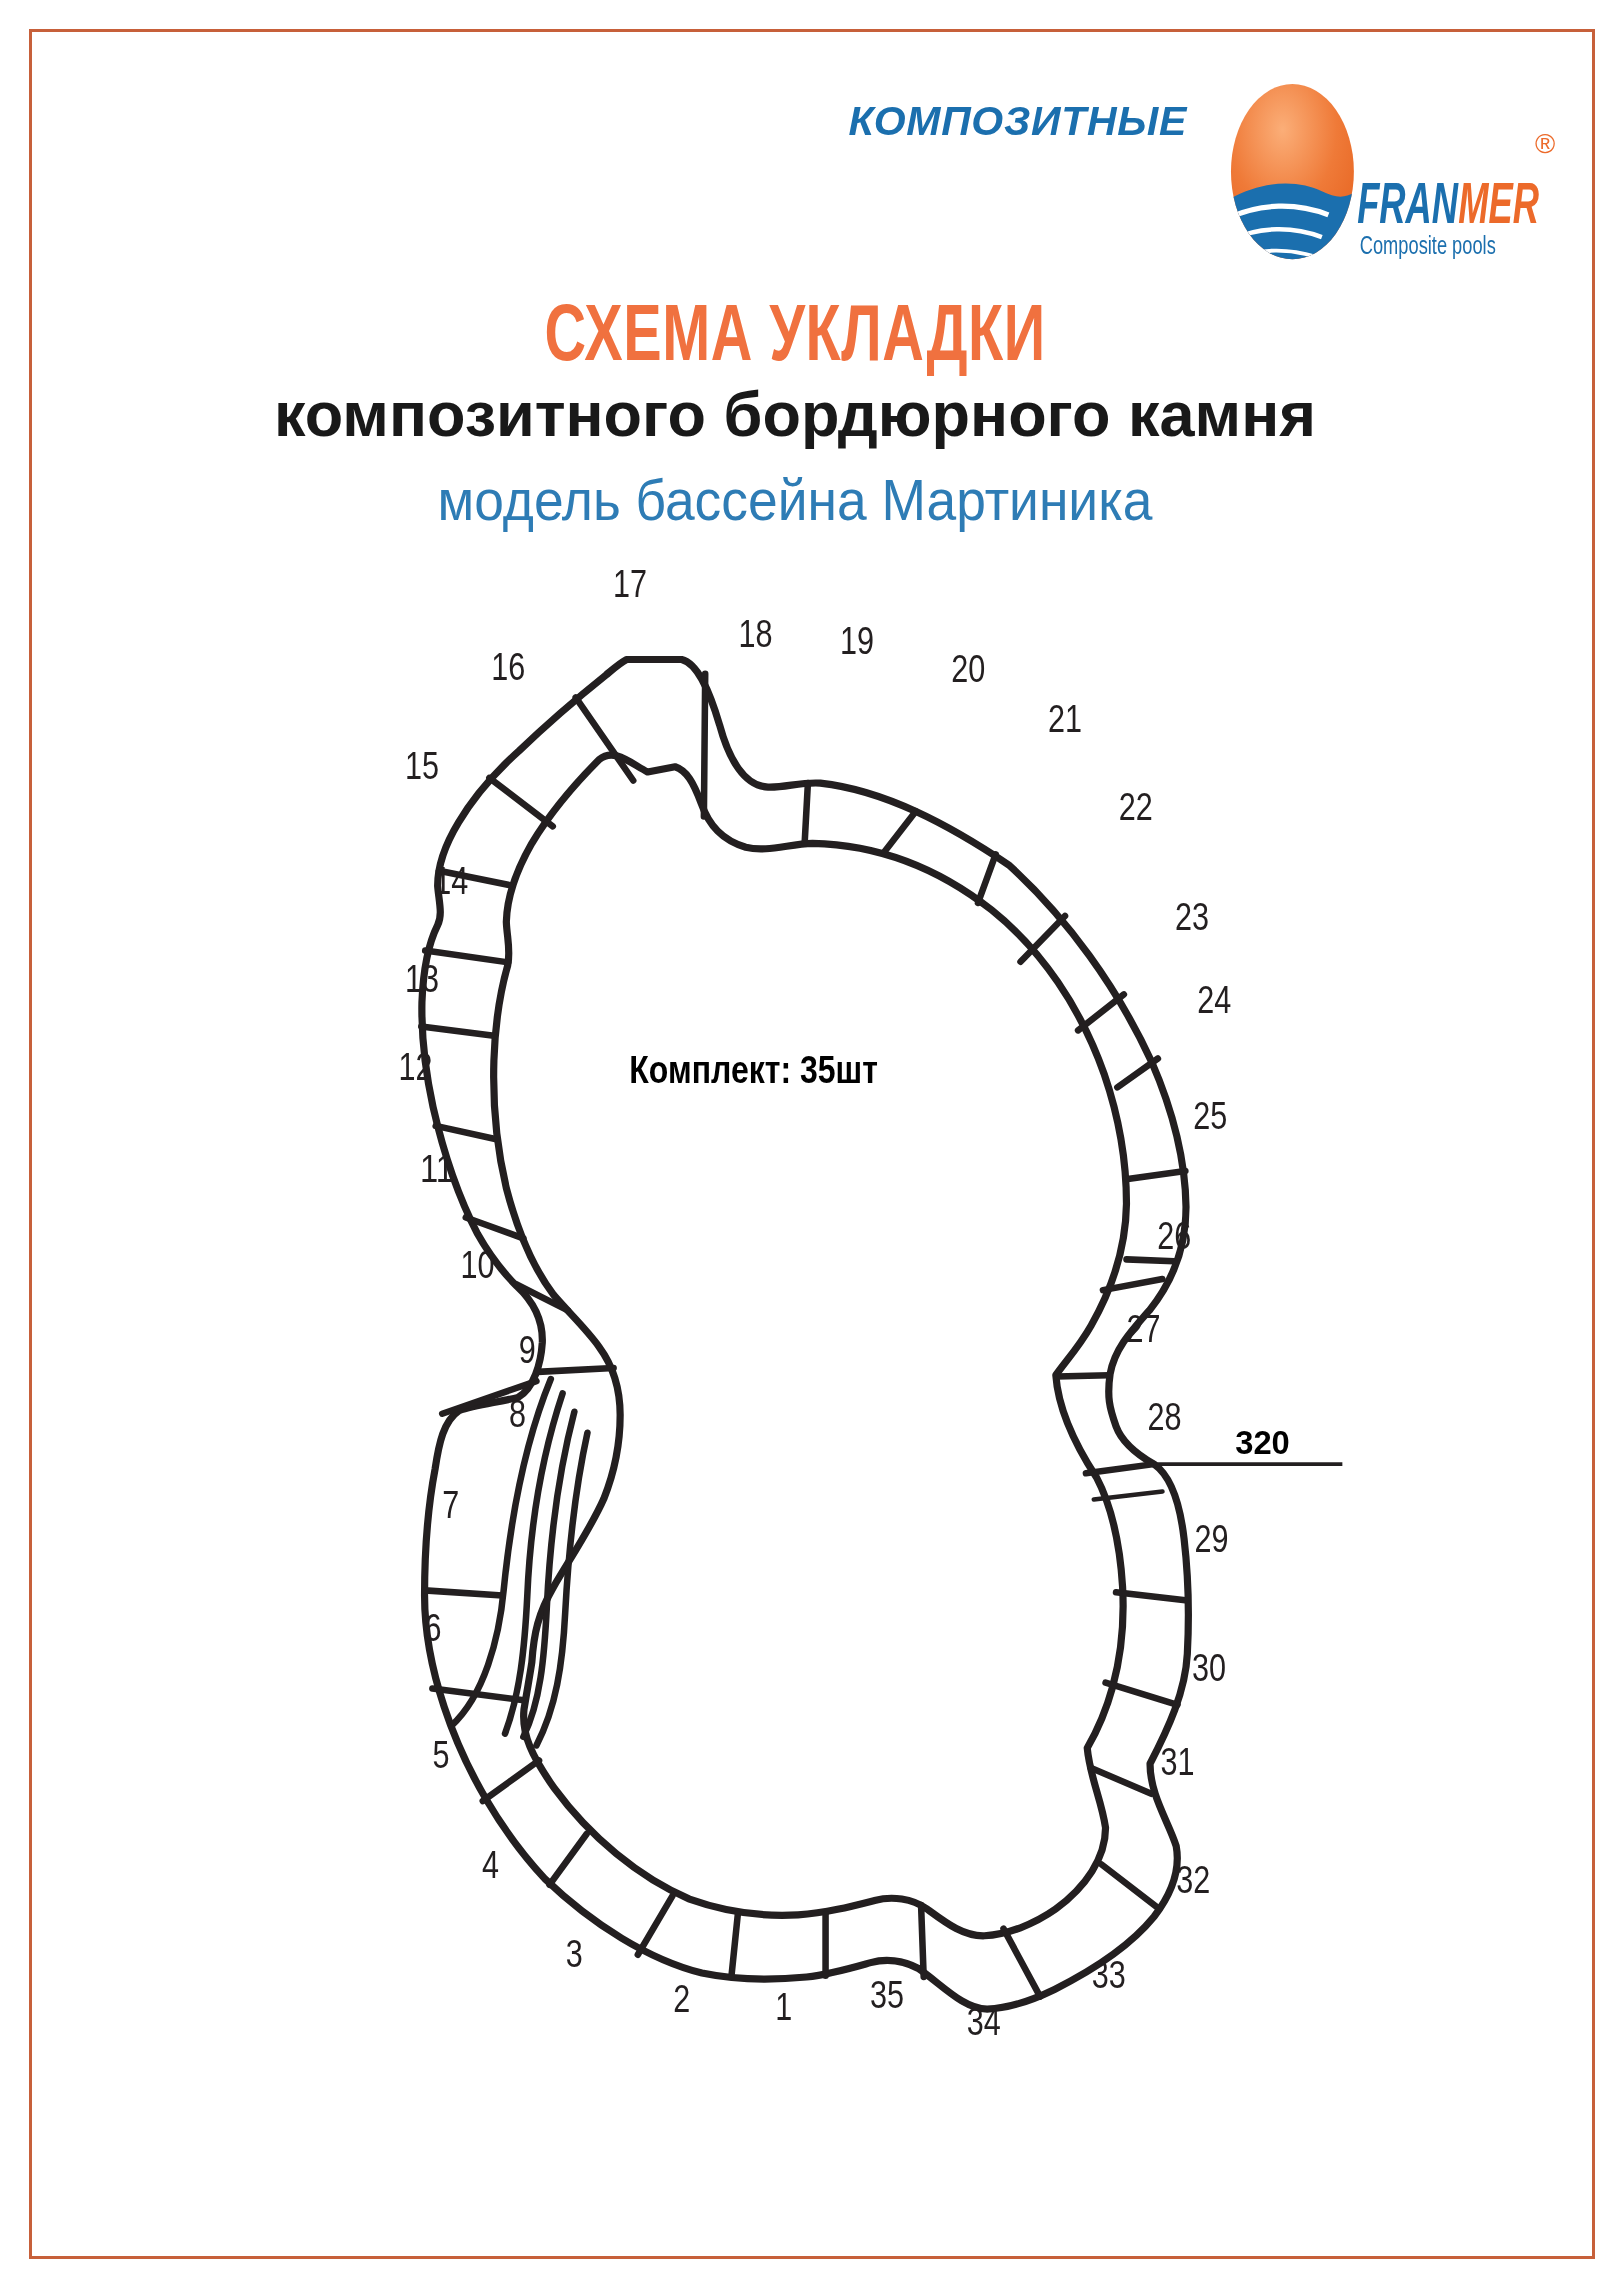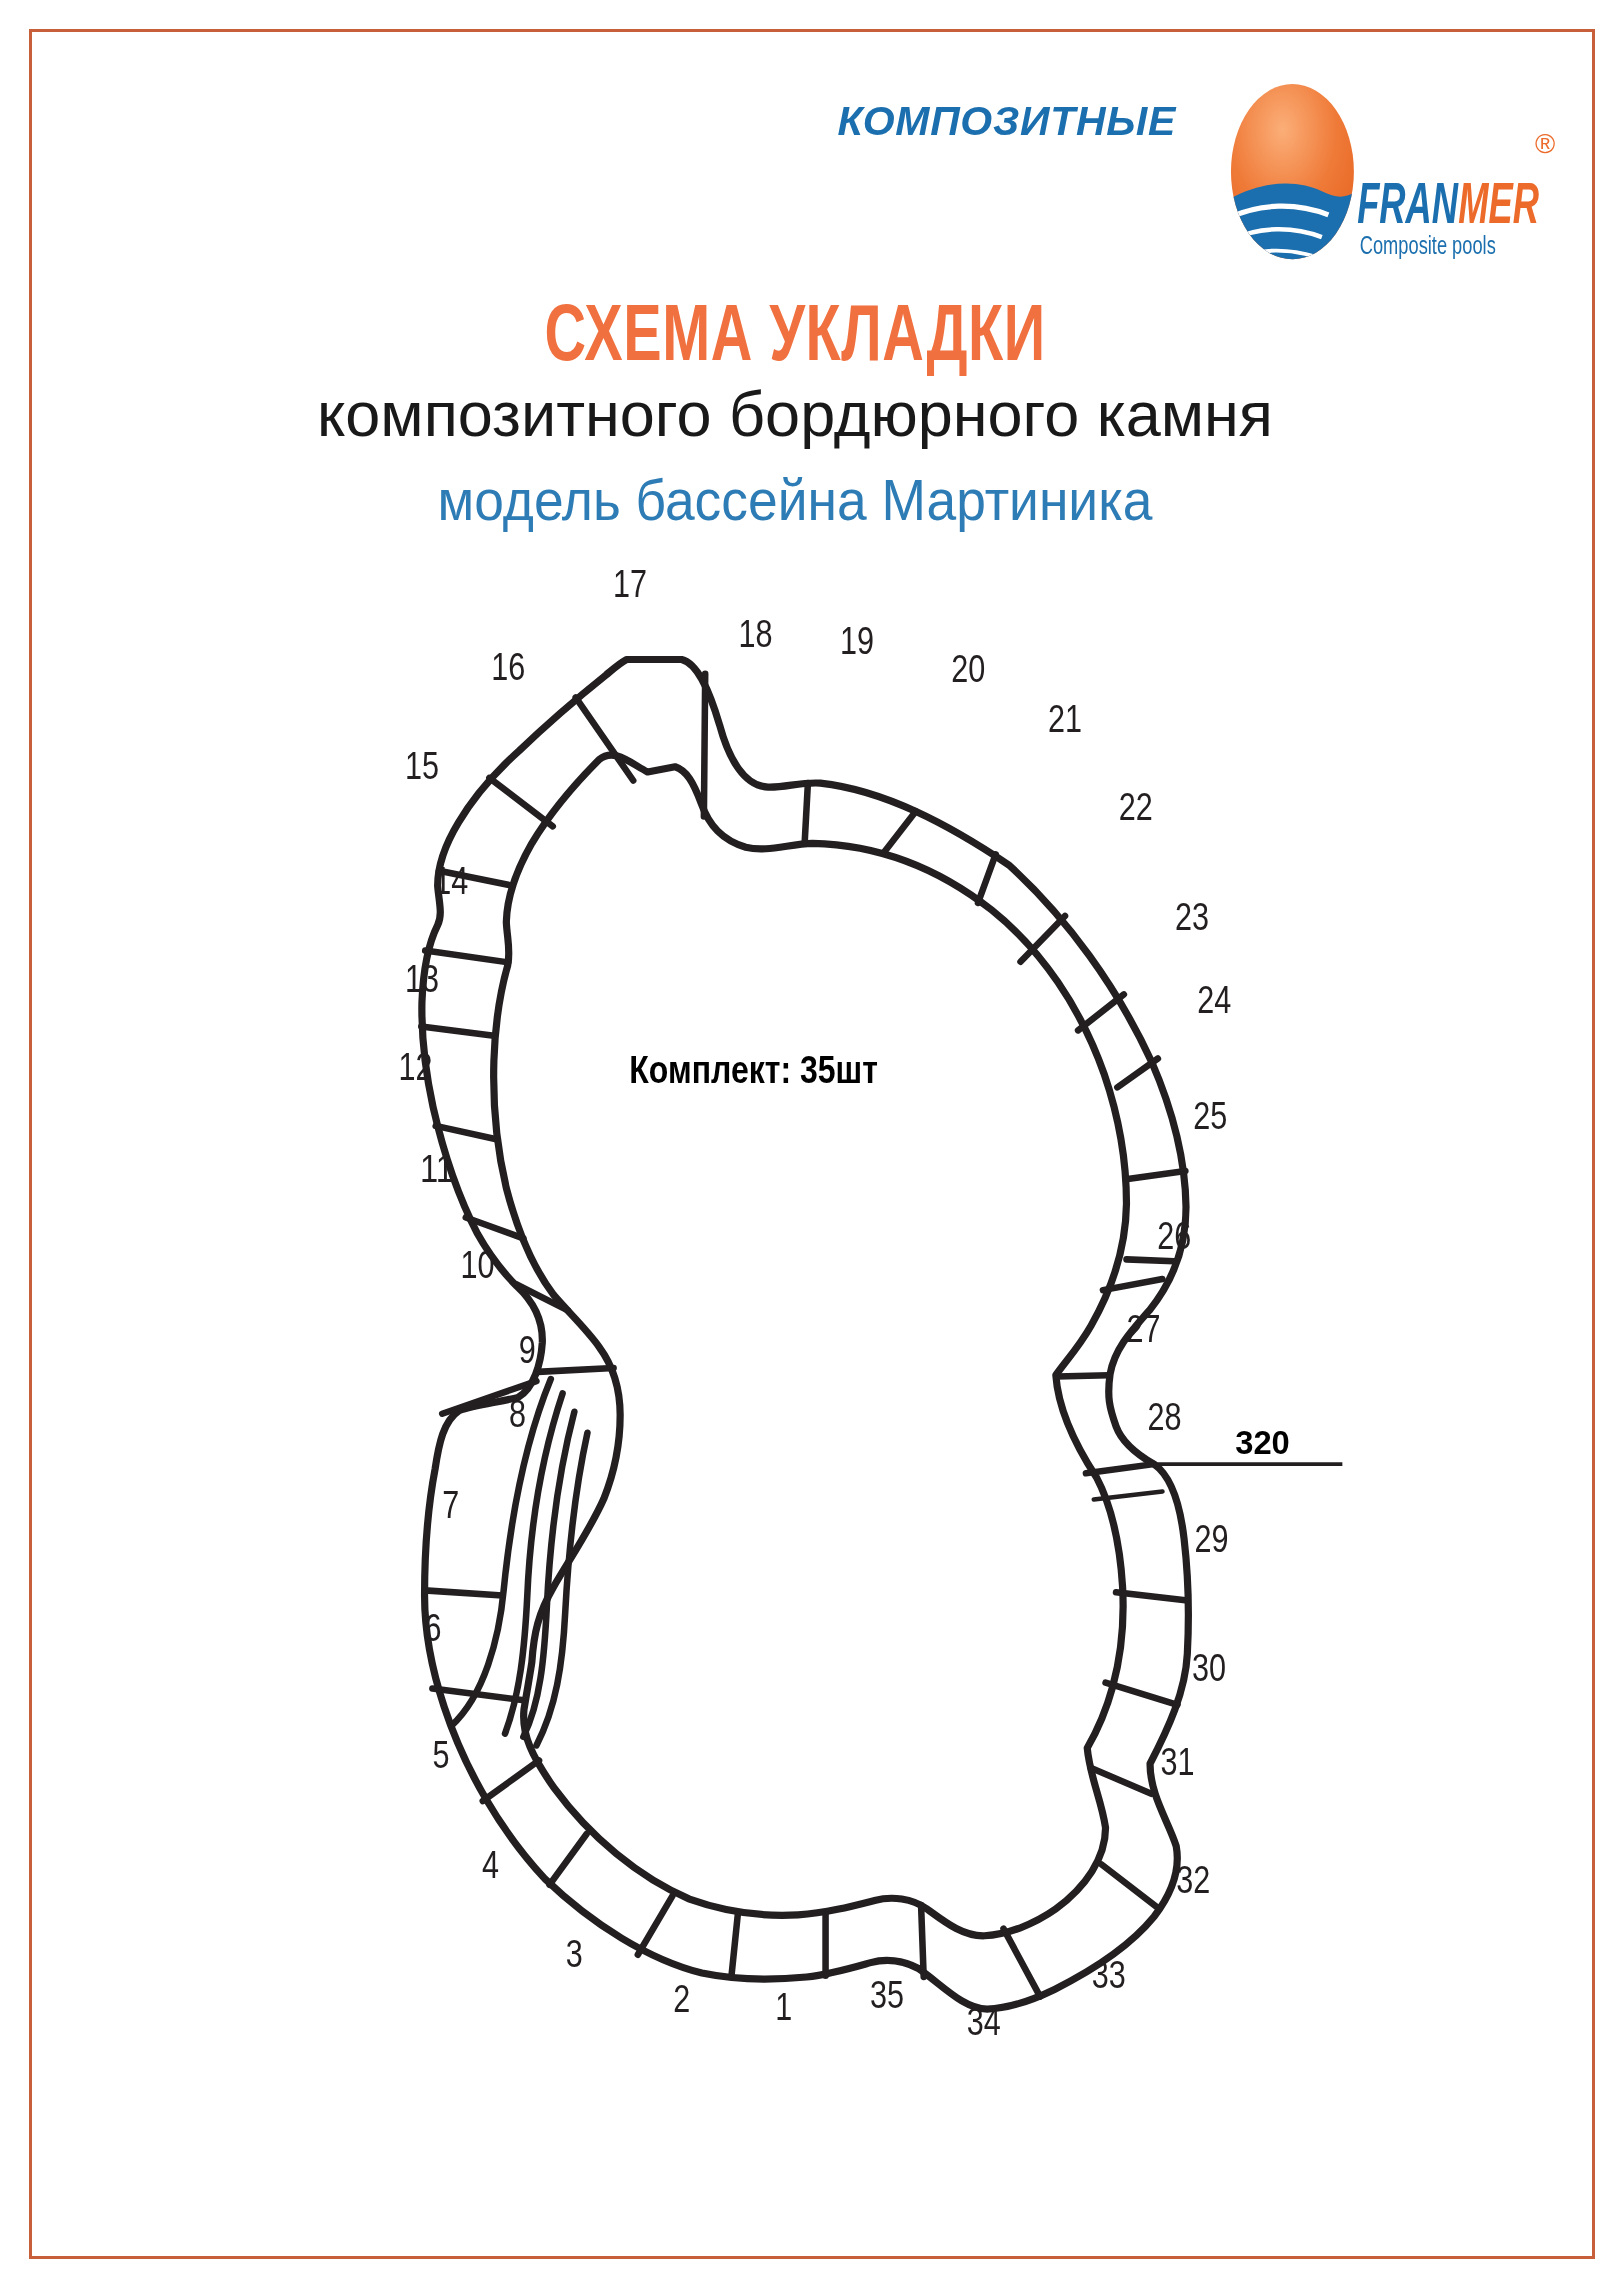--- a/index.html
+++ b/index.html
@@ -16,31 +16,31 @@
     width:1623px;height:2295px;position:relative;
     font-family:"Liberation Sans", sans-serif;
     overflow:hidden;
   }
   .page-border{
     position:absolute;left:29px;top:29px;width:1566px;height:2230px;
     border:3.3px solid var(--border-orange);
   }
   
   .brand-text{
-    position:absolute;right:447px;top:99px;
+    position:absolute;right:436px;top:99px;
     text-align:center;color:var(--brand-blue);
     font-weight:bold;font-style:italic;
     font-size:41px;line-height:1.1;letter-spacing:0.7px;
   }
   .logo{position:absolute;left:1229px;top:80px;width:340px;height:203px;}
   
   .title-line{position:absolute;left:0;width:1590px;text-align:center;white-space:nowrap;}
   .title-1{top:287px;font-size:80px;font-weight:bold;color:var(--title-orange);
            transform:scaleX(.72);letter-spacing:0.7px;}
-  .title-2{top:378px;font-size:63px;color:#191919;font-weight:400;}
+  .title-2{top:378px;font-size:63px;color:#191919;font-weight:700;}
   .title-3{top:466px;font-size:58px;color:var(--model-blue);transform:scaleX(.92);}
   
   svg.scheme{position:absolute;left:0;top:0;}
   .outline{fill:none;stroke:var(--ink);stroke-width:11;stroke-linejoin:round;stroke-linecap:round;}
   .divider{stroke:var(--ink);stroke-width:10;stroke-linecap:round;}
   .sliver{stroke:var(--ink);stroke-width:7;stroke-linecap:round;}
   .fan{fill:none;stroke:var(--ink);stroke-width:10;stroke-linecap:round;}
   .dim-line{stroke:var(--ink);stroke-width:6;}
   .seg-label{font-family:"Liberation Sans",sans-serif;font-size:60px;fill:var(--ink);}
   .kit-label{font-family:"Liberation Sans",sans-serif;font-size:60px;font-weight:bold;fill:#000;}

